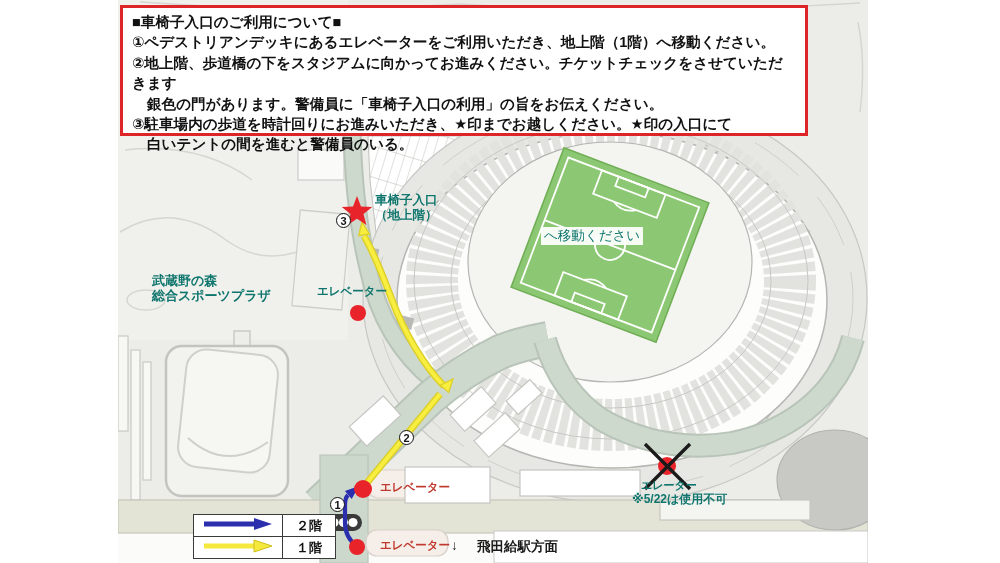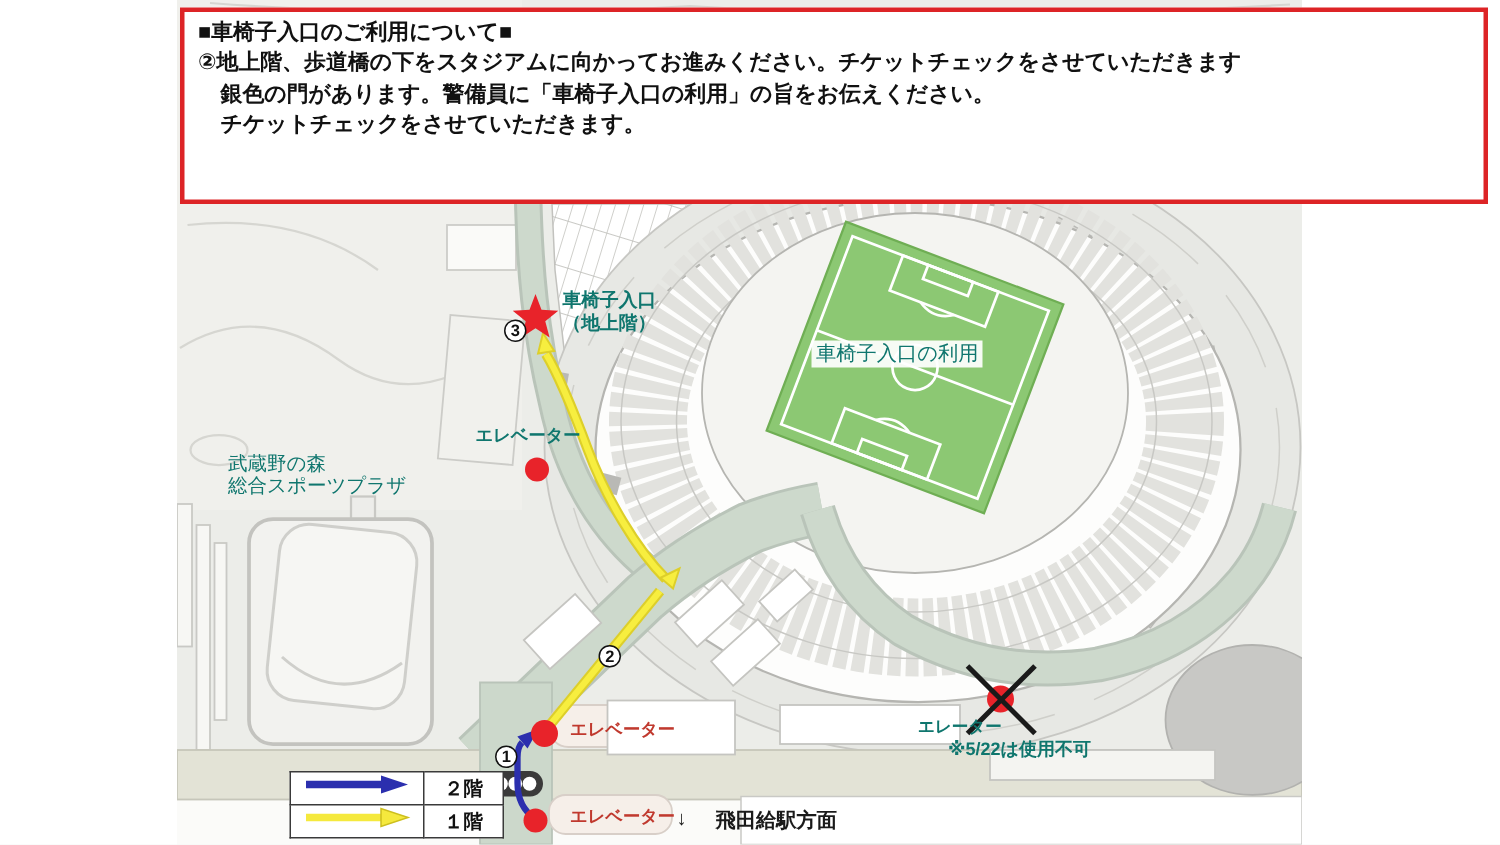--- a/index.html
+++ b/index.html
@@ -6,21 +6,21 @@
   body{width:1000px;height:563px;position:relative;overflow:hidden;
        font-family:"Liberation Sans","DejaVu Sans",sans-serif;}
   #stage{position:absolute;inset:0;width:1000px;height:563px;}
   svg.base{position:absolute;left:0;top:0;}
   .lbl{position:absolute;font-weight:bold;color:#0f766e;white-space:pre-line;line-height:1.18;}
   .red-lbl{color:#c0392e;}
   .wbg{background:rgba(255,255,255,.92);padding:1px 3px;}
   .cnum{position:absolute;width:15px;height:15px;border:1.6px solid #111;border-radius:50%;
         background:#fff;color:#111;font-weight:bold;font-size:11px;display:flex;
         align-items:center;justify-content:center;box-sizing:border-box;}
-  #infobox{position:absolute;left:120px;top:5px;width:872px;height:131px;box-sizing:border-box;
+  #infobox{position:absolute;left:120px;top:5px;width:688px;height:131px;box-sizing:border-box;
            border:3px solid #dd2426;background:#fff;padding:4px 9px 0 9px;
            font-weight:bold;font-size:14.6px;line-height:20.4px;color:#111;}
   #infobox .indent{padding-left:15px;}
   #legend{position:absolute;left:193px;top:514px;border-collapse:collapse;background:#fff;}
   #legend td{border:1.6px solid #3a3a3a;padding:0;height:21px;}
   #legend td.arr{width:88px;text-align:center;vertical-align:middle;}
   #legend td.txt{width:52px;text-align:center;font-weight:bold;font-size:13px;color:#111;}
   .station-dir{position:absolute;top:538px;font-weight:bold;font-size:13.5px;color:#1a1a1a;}
 </style>
 </head>
@@ -183,35 +183,35 @@
       <circle cx="667" cy="466" r="9"></circle>
     </g>
 
     <g stroke="#1a1a1a" stroke-width="3.4">
       <line x1="645" y1="444" x2="690" y2="489"></line>
       <line x1="690" y1="444" x2="645" y2="489"></line>
     </g>
   </g>
 </svg>
 
-<div class="lbl" style="left:152px;top:273px;font-size:13px;font-weight:normal;margin-top:28px;">武蔵野の森
+<div class="lbl" style="left:152px;top:273px;font-size:13px;font-weight:bold;">武蔵野の森
 総合スポーツプラザ</div>
 
-<div class="lbl wbg" style="left:541px;top:227px;font-size:13.5px;font-weight:normal;">車椅子入口の利用</div>
+<div class="lbl wbg" style="left:541px;top:227px;font-size:13.5px;font-weight:normal;">へ移動ください</div>
 
 <div class="lbl" style="left:375px;top:193px;font-size:12.5px;">車椅子入口
 （地上階）</div>
 
 <div class="lbl" style="left:317px;top:285px;font-size:11.5px;">エレベーター</div>
 
 <div class="lbl red-lbl" style="left:380px;top:481px;font-size:11.5px;">エレベーター</div>
 
 <div class="lbl red-lbl" style="left:380px;top:539px;font-size:11.5px;">エレベーター</div>
 
-<div class="lbl" style="left:612px;top:479px;font-size:11px;">エレーター</div>
+<div class="lbl" style="left:641px;top:479px;font-size:11px;">エレーター</div>
 
 <div class="lbl" style="left:632px;top:492px;font-size:12px;text-align:right;">※5/22は使用不可</div>
 
 <div class="station-dir" style="left:451px;">↓</div>
 <div class="station-dir" style="left:477px;">飛田給駅方面</div>
 
 <div class="cnum" style="left:336px;top:213px;">3</div>
 <div class="cnum" style="left:399px;top:430px;">2</div>
 <div class="cnum" style="left:330px;top:497px;">1</div>
 
@@ -233,18 +233,20 @@
         <polygon points="72,7 54,1 54,13" fill="#f5e93d" stroke="#cdbf1e" stroke-width="1"></polygon>
       </svg>
     </td>
     <td class="txt">１階</td>
   </tr>
 </tbody>
     </table>
 
 <div id="infobox">
   <div>■車椅子入口のご利用について■</div>
+  <div>①ペデストリアンデッキにあるエレベーターをご利用いただき、地上階（1階）へ移動ください。</div>
   <div>②地上階、歩道橋の下をスタジアムに向かってお進みください。チケットチェックをさせていただきます</div>
   <div class="indent">銀色の門があります。警備員に「車椅子入口の利用」の旨をお伝えください。</div>
-  <div class="indent">チケットチェックをさせていただきます。</div>
+  <div>③駐車場内の歩道を時計回りにお進みいただき、★印までお越しください。★印の入口にて</div>
+  <div class="indent">白いテントの間を進むと警備員のいる。</div>
 </div>
 
 </div>
 
 </body></html>

